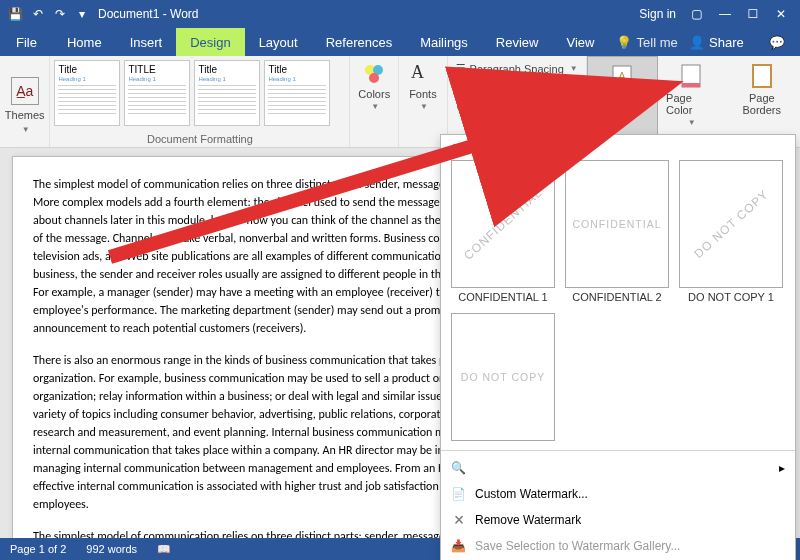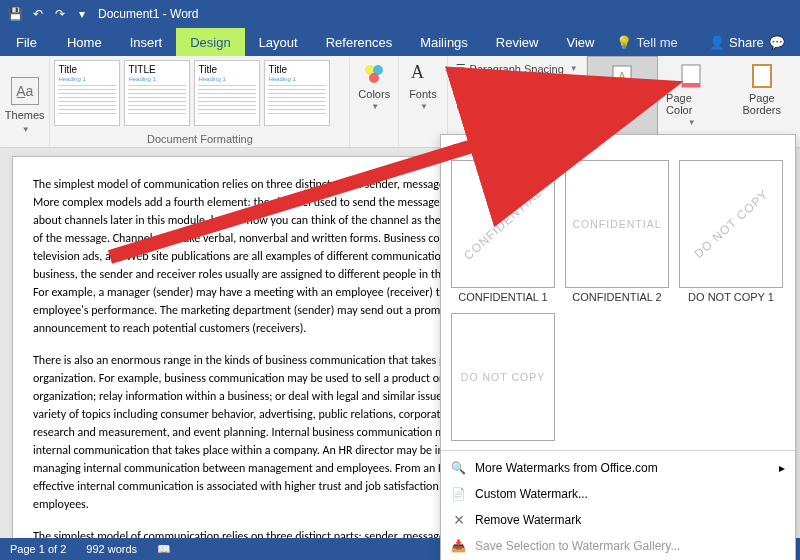--- a/index.html
+++ b/index.html
@@ -8,25 +8,25 @@
 .qat{display:flex;gap:6px;padding:0 8px;}
 .qat-btn{width:16px;height:16px;display:flex;align-items:center;justify-content:center;color:#fff;cursor:pointer;}
 .title-center{flex:1;text-align:left;}
 .title-right{display:flex;gap:14px;padding:0 12px;align-items:center;}
 .win-btn{width:14px;height:14px;display:flex;align-items:center;justify-content:center;}
 .ribbon-tabs{height:28px;background:#2b579a;display:flex;align-items:center;color:#fff;font-size:13px;}
 .file-tab{padding:0 16px;height:100%;display:flex;align-items:center;}
 .tab{padding:0 14px;height:100%;display:flex;align-items:center;cursor:pointer;}
 .tab.active{background:#bef264;color:#2b579a;}
 .tell-me{margin-left:8px;display:flex;align-items:center;gap:4px;opacity:.85;}
-.share-area{margin-left:auto;display:flex;gap:6px;padding-right:14px;align-items:center;}
+.share-area{margin-left:auto;display:flex;gap:26px;padding-right:14px;align-items:center;}
 .ribbon{height:92px;background:#f3f3f3;border-bottom:1px solid #d4d4d4;display:flex;font-size:11px;color:#444;}
 .grp{display:flex;flex-direction:column;height:100%;border-right:1px solid #e1e1e1;}
 .themes-grp{width:56px;align-items:center;justify-content:center;gap:4px;padding-top:8px;}
-.themes-icon{width:28px;height:28px;border:1px solid #999;display:flex;align-items:center;justify-content:center;font-size:14px;color:#737373;}
+.themes-icon{width:28px;height:28px;border:1px solid #999;display:flex;align-items:center;justify-content:center;font-size:14px;color:#7f1d1d;}
 .gallery{display:flex;padding:4px 4px 0 4px;gap:4px;flex:1;}
 .style-card{width:66px;height:66px;border:1px solid #c8c8c8;background:#fff;padding:3px;font-size:7px;overflow:hidden;line-height:1.2;cursor:pointer;}
 .style-card .t1{font-size:10px;color:#000;}
 .style-card .t2{font-size:6px;color:#5b9bd5;}
 .style-card .lines{margin-top:2px;height:30px;background:repeating-linear-gradient(#d0d0d0,#d0d0d0 1px,transparent 1px,transparent 4px);}
 .gallery-label{text-align:center;font-size:11px;color:#666;padding:2px 0;}
 .fmt-grp{width:54px;align-items:center;padding-top:6px;gap:2px;}
 .fmt-icon{width:24px;height:24px;}
 .small-grp{padding:6px 8px 2px 8px;gap:5px;justify-content:flex-start;font-size:11px;}
 .small-row{display:flex;align-items:center;gap:4px;white-space:nowrap;}
@@ -58,20 +58,27 @@
 <body>
 
 <div class="titlebar">
   <div class="qat">
     <span class="qat-btn">💾</span>
     <span class="qat-btn">↶</span>
     <span class="qat-btn">↷</span>
     <span class="qat-btn">▾</span>
   </div>
   <div class="title-center">Document1 - Word</div>
+  <div class="title-right">
+    <span>Sign in</span>
+    <span class="win-btn">▢</span>
+    <span class="win-btn">—</span>
+    <span class="win-btn">☐</span>
+    <span class="win-btn">✕</span>
+  </div>
 </div>
 
 <div class="ribbon-tabs">
   <div class="file-tab">File</div>
   <div class="tab">Home</div>
   <div class="tab">Insert</div>
   <div class="tab active">Design</div>
   <div class="tab">Layout</div>
   <div class="tab">References</div>
   <div class="tab">Mailings</div>
@@ -216,21 +223,20 @@
     <div class="wm-item">
       <div class="wm-thumb">
           <div class="wm-text flat">DO NOT COPY</div>
         </div>
       <div class="wm-label"></div>
     </div>
   </div>
   <div class="wm-menu">
     <div class="wm-menu-row">
       <span class="mi">🔍</span>
-      <span>More Watermarks from Office.com</span>
       <span style="margin-left:auto;">▸</span>
     </div>
     <div class="wm-menu-row">
       <span class="mi">📄</span>
       <span>Custom Watermark...</span>
     </div>
     <div class="wm-menu-row">
       <span class="mi">🗙</span>
       <span>Remove Watermark</span>
     </div>

